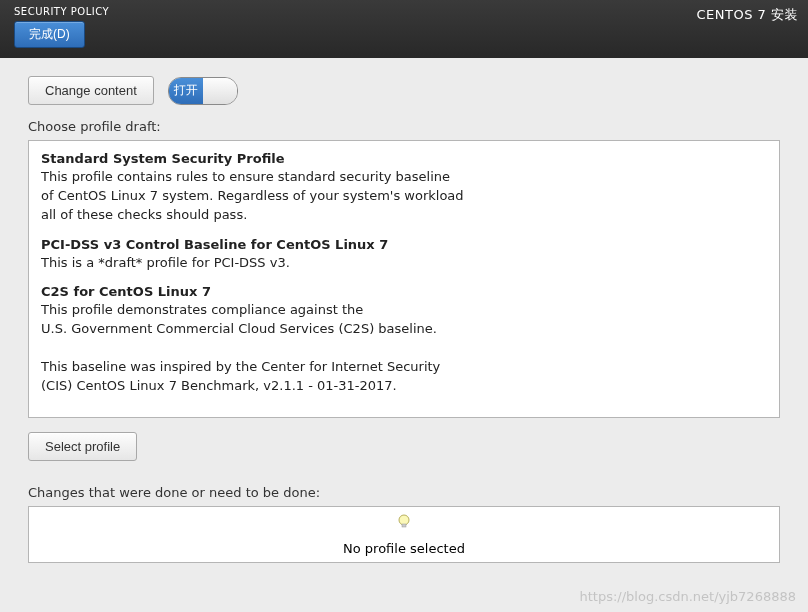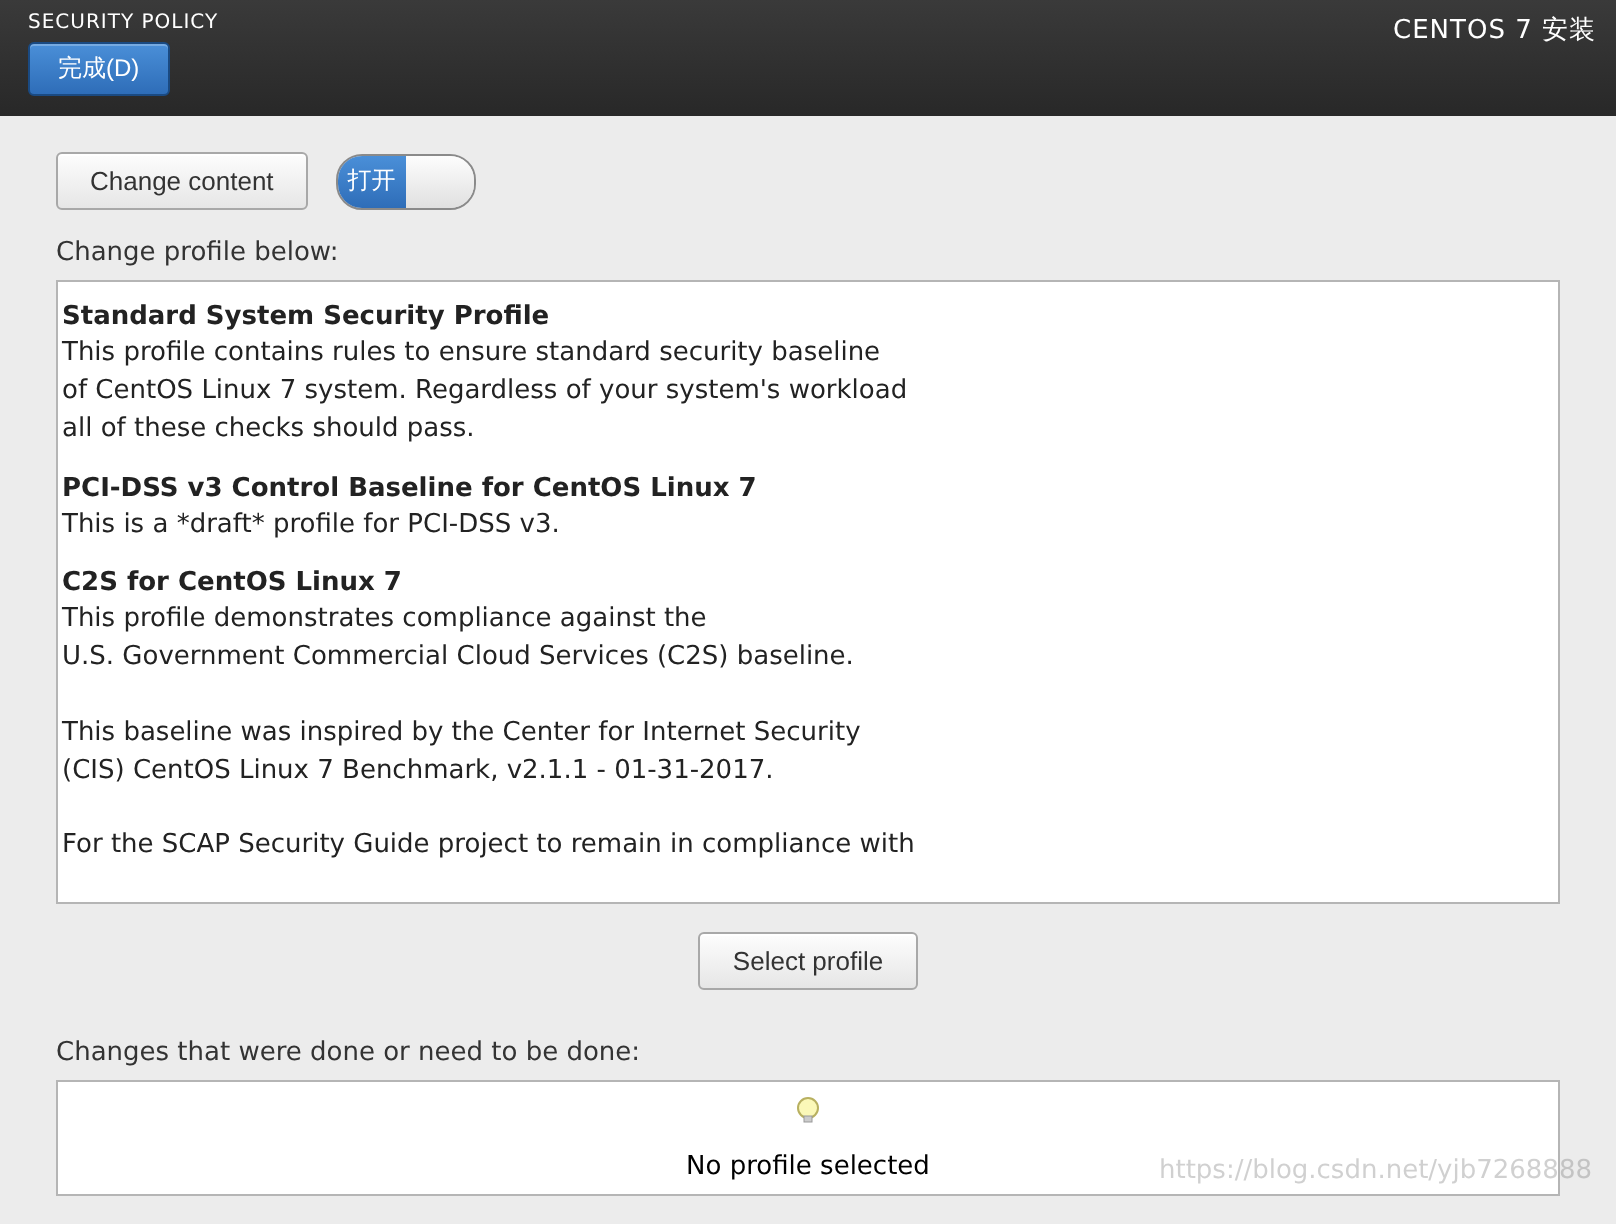--- a/index.html
+++ b/index.html
@@ -103,42 +103,42 @@
   flex: 1;
   background: linear-gradient(#fdfdfd, #e0e0e0);
 }
 .section-label {
   color: #333;
   margin-bottom: 6px;
 }
 .profile-list {
   background: #fff;
   border: 1px solid #b5b5b5;
-  height: 312px;
+  height: 278px;
   overflow-y: auto;
-  padding: 6px 2px;
+  padding: 6px 12px;
 }
 .profile-item { padding: 4px 0 8px 0; }
 .profile-title { font-weight: bold; color: #222; margin-bottom: 2px; }
 .profile-desc { color: #222; line-height: 1.45; white-space: pre-line; }
-.select-row { display: flex; justify-content: center; margin: 14px 0 24px 0; }
+.select-row { display: flex; justify-content: flex-start; margin: 14px 0 24px 0; }
 .changes-box {
   background: #fff;
   border: 1px solid #b5b5b5;
   min-height: 48px;
   padding: 6px 10px;
   display: flex;
   align-items: center;
   gap: 8px;
   flex-direction: column;
 }
 .bulb-icon { color: #c8c86a; flex-shrink: 0; margin-top: 1px; }
 .watermark {
   position: absolute;
-  bottom: 19px;
+  bottom: 8px;
   right: 12px;
   color: rgba(120,120,120,0.35);
   font-size: 13px;
   pointer-events: none;
 }
 </style>
 </head>
 <body>
 
 <div class="topbar">
@@ -154,21 +154,21 @@
 <div class="content">
 
   <div class="row1">
     <button class="std-btn">Change content</button>
     <div class="toggle">
       <div class="toggle-on">打开</div>
       <div class="toggle-off"></div>
     </div>
   </div>
 
-  <div class="section-label">Change profile below:</div>
+  <div class="section-label">Choose profile draft:</div>
 
   <div class="profile-list">
     <div class="profile-item">
       <div class="profile-title">Standard System Security Profile</div>
       <div class="profile-desc">This profile contains rules to ensure standard security baseline
 of CentOS Linux 7 system. Regardless of your system's workload
 all of these checks should pass.</div>
     </div>
     <div class="profile-item">
       <div class="profile-title">PCI-DSS v3 Control Baseline for CentOS Linux 7</div>

